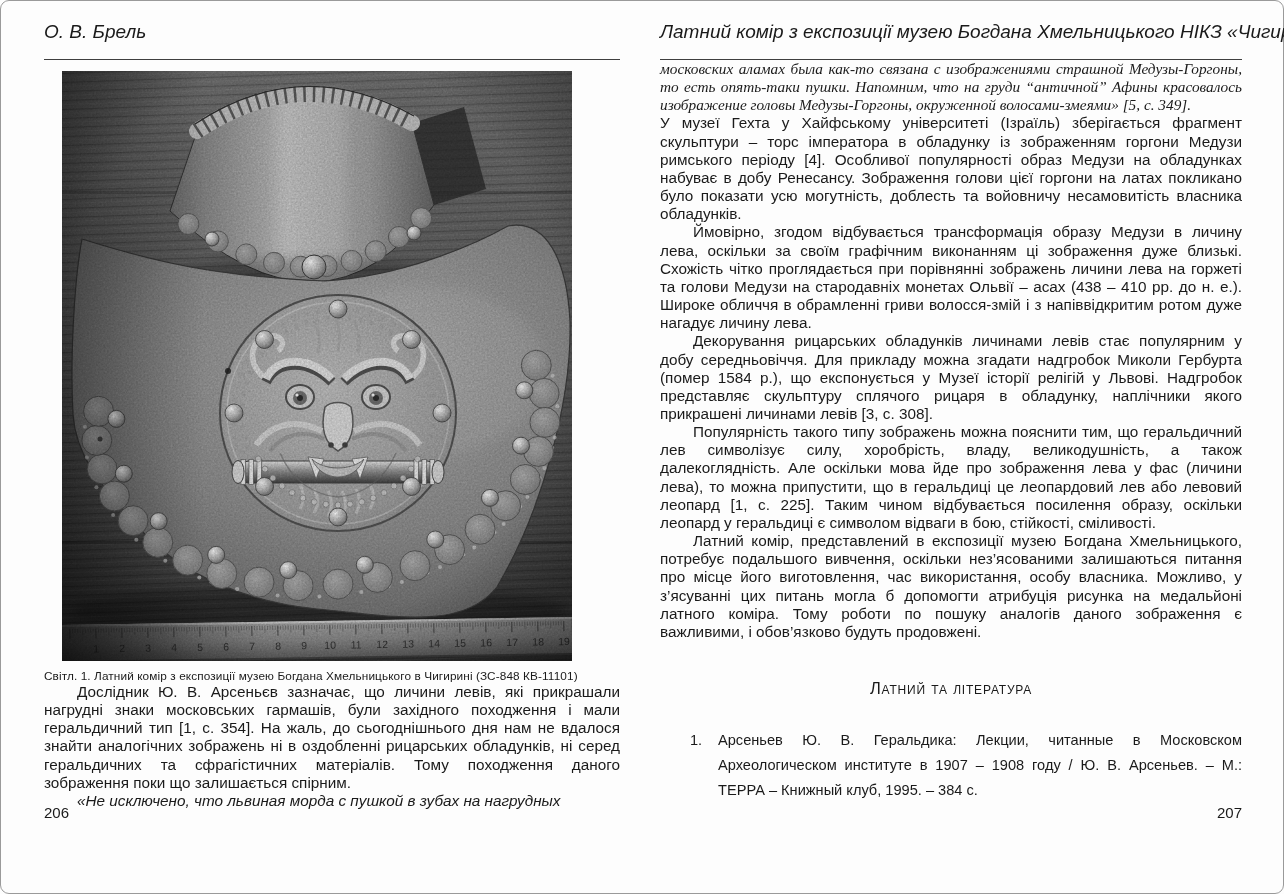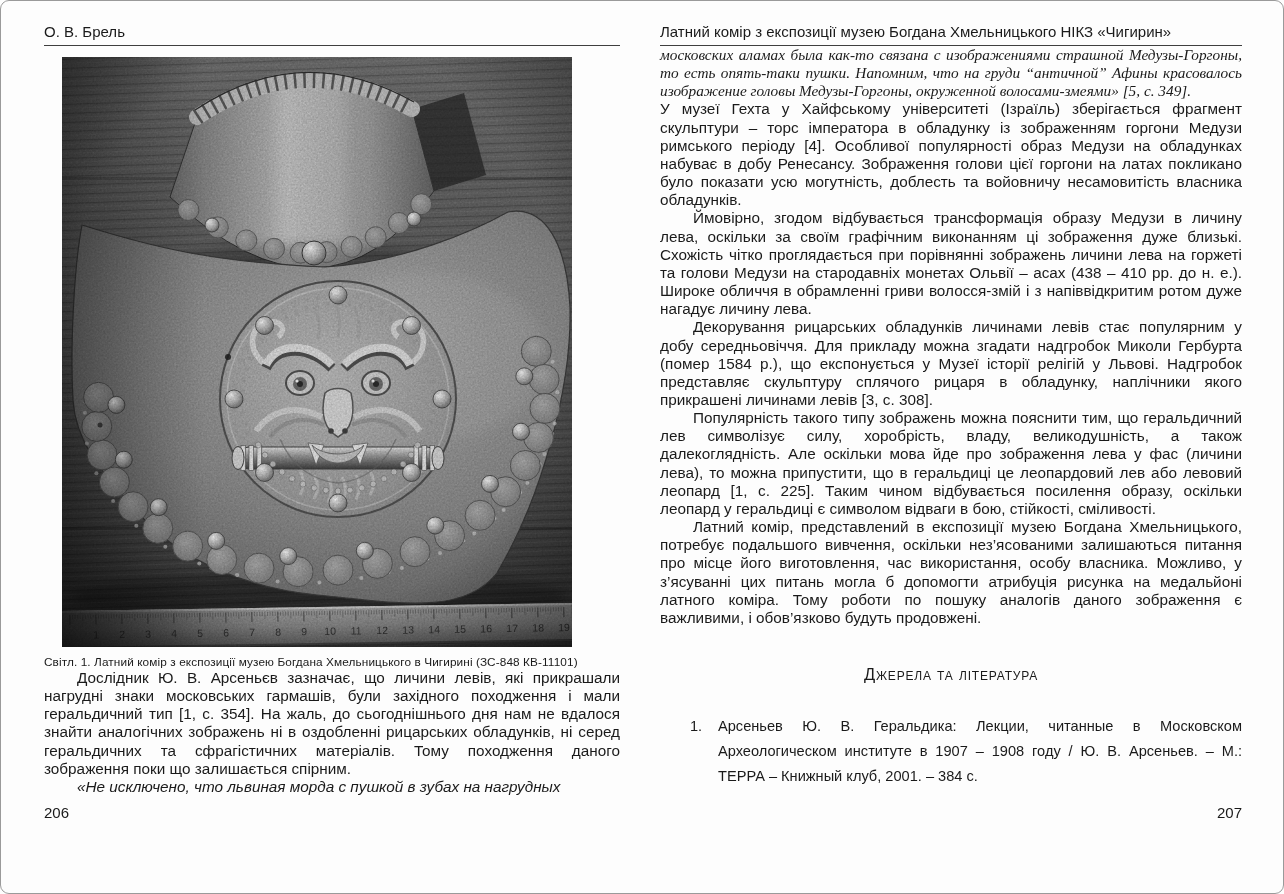--- a/index.html
+++ b/index.html
@@ -5,22 +5,22 @@
   html,body{margin:0;padding:0;background:#ffffff;}
   .spread{
     position:relative;width:1284px;height:894px;background:#fdfdfd;
     font-family:"Liberation Sans",sans-serif;color:#1a1a1a;overflow:hidden;
   }
   .sheet-border{position:absolute;inset:0;border:1.5px solid #9a9a9a;border-radius:9px;pointer-events:none;}
   .page{position:absolute;top:24px;}
   .page-left{left:44px;width:576px;}
   .page-right{left:660px;width:582px;}
   .running-head{
-    font-size:15px;line-height:16px;
-    padding-bottom:5px;border-bottom:1.4px solid #3f3f3f;white-space:nowrap;
+    font-style:italic;font-size:19px;line-height:16px;
+    padding-bottom:19px;border-bottom:1.4px solid #3f3f3f;white-space:nowrap;
   }
   .page-right .running-head{text-align:left;}
   .figure{margin:11px 0 0 18px;width:510px;height:590px;display:block;}
   .figcaption{
     margin-top:8px;font-size:11.8px;letter-spacing:0.1px;
     white-space:nowrap;color:#1a1a1a;
   }
   p.body{
     margin:0;text-align:justify;font-size:15.3px;line-height:18.15px;
   }
@@ -588,23 +588,23 @@
   <div class="page page-right">
     <div class="running-head">Латний комір з експозиції музею Богдана Хмельницького НІКЗ «Чигирин»</div>
 
     <p class="body quote-block mt10">московских аламах была как-то связана с изображениями страшной Медузы-Горгоны, то есть опять-таки пушки. Напомним, что на груди “античной” Афины красовалось изображение головы Медузы-Горгоны, окруженной волосами-змеями» [5, с. 349].</p>
     <p class="body">У музеї Гехта у Хайфському університеті (Ізраїль) зберігається фрагмент скульптури – торс імператора в обладунку із зображенням горгони Медузи римського періоду [4]. Особливої популярності образ Медузи на обладунках набуває в добу Ренесансу. Зображення голови цієї горгони на латах покликано було показати усю могутність, доблесть та войовничу несамовитість власника обладунків.</p>
     <p class="body indent">Ймовірно, згодом відбувається трансформація образу Медузи в личину лева, оскільки за своїм графічним виконанням ці зображення дуже близькі. Схожість чітко проглядається при порівнянні зображень личини лева на горжеті та голови Медузи на стародавніх монетах Ольвії – асах (438 – 410 рр. до н. е.). Широке обличчя в обрамленні гриви волосся-змій і з напіввідкритим ротом дуже нагадує личину лева.</p>
     <p class="body indent">Декорування рицарських обладунків личинами левів стає популярним у добу середньовіччя. Для прикладу можна згадати надгробок Миколи Гербурта (помер 1584 р.), що експонується у Музеї історії релігій у Львові. Надгробок представляє скульптуру сплячого рицаря в обладунку, наплічники якого прикрашені личинами левів [3, с. 308].</p>
     <p class="body indent">Популярність такого типу зображень можна пояснити тим, що геральдичний лев символізує силу, хоробрість, владу, великодушність, а також далекоглядність. Але оскільки мова йде про зображення лева у фас (личини лева), то можна припустити, що в геральдиці це леопардовий лев або левовий леопард [1, с. 225]. Таким чином відбувається посилення образу, оскільки леопард у геральдиці є символом відваги в бою, стійкості, сміливості.</p>
     <p class="body indent">Латний комір, представлений в експозиції музею Богдана Хмельницького, потребує подальшого вивчення, оскільки нез’ясованими залишаються питання про місце його виготовлення, час використання, особу власника. Можливо, у з’ясуванні цих питань могла б допомогти атрибуція рисунка на медальйоні латного коміра. Тому роботи по пошуку аналогів даного зображення є важливими, і обов’язково будуть продовжені.</p>
 
-    <div class="src-heading">Джерела та література</div>
+    <div class="src-heading">Латний та література</div>
 
     <div class="ref">
       <span class="ref-num">1.</span>
-      <span class="ref-text">Арсеньев Ю. В. Геральдика: Лекции, читанные в Московском Археологическом институте в 1907 – 1908 году / Ю. В. Арсеньев. – М.: ТЕРРА – Книжный клуб, 2001. – 384 с.</span>
+      <span class="ref-text">Арсеньев Ю. В. Геральдика: Лекции, читанные в Московском Археологическом институте в 1907 – 1908 году / Ю. В. Арсеньев. – М.: ТЕРРА – Книжный клуб, 1995. – 384 с.</span>
     </div>
   </div>
 
   <div class="pagenum pagenum-left">206</div>
   <div class="pagenum pagenum-right">207</div>
 </div>
 
 </body></html>

